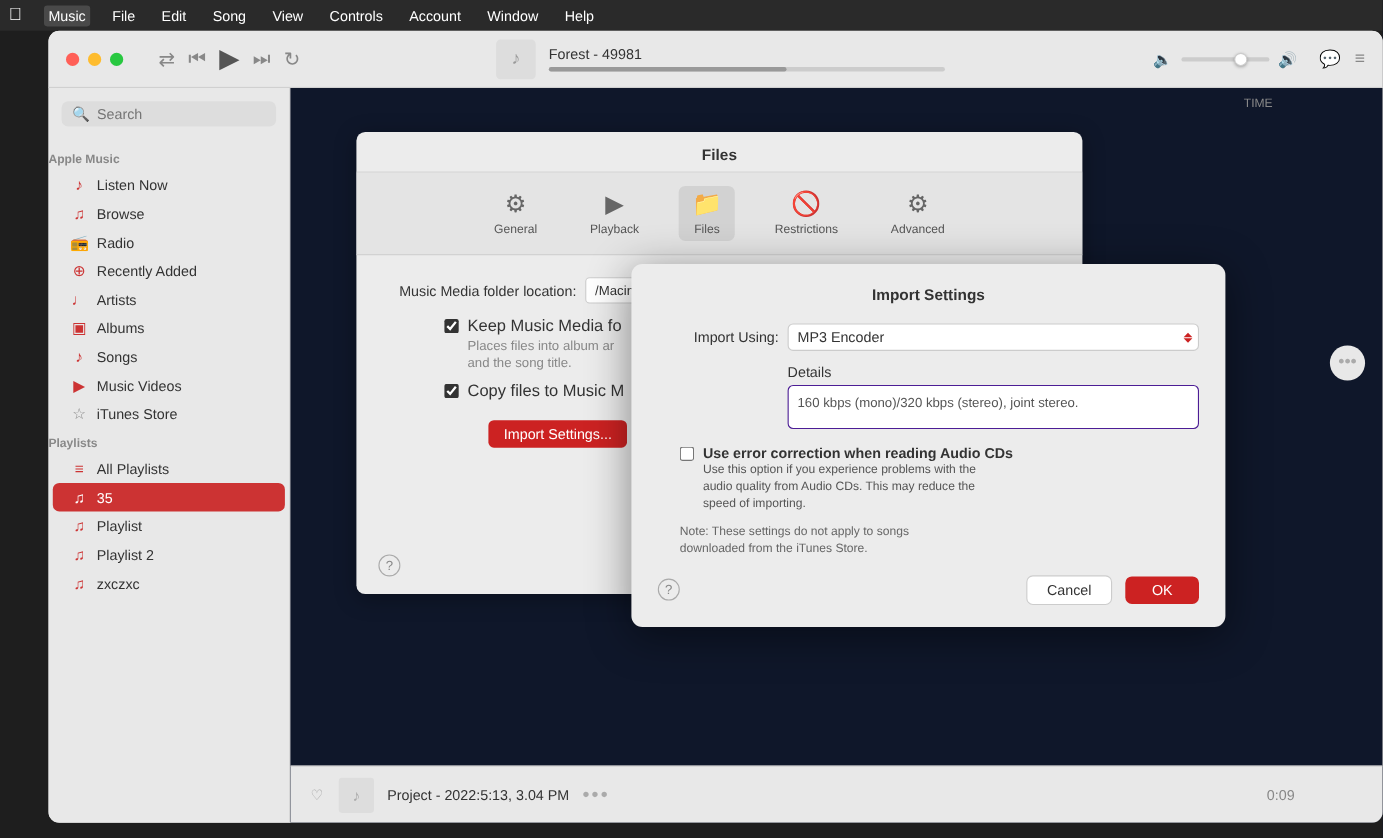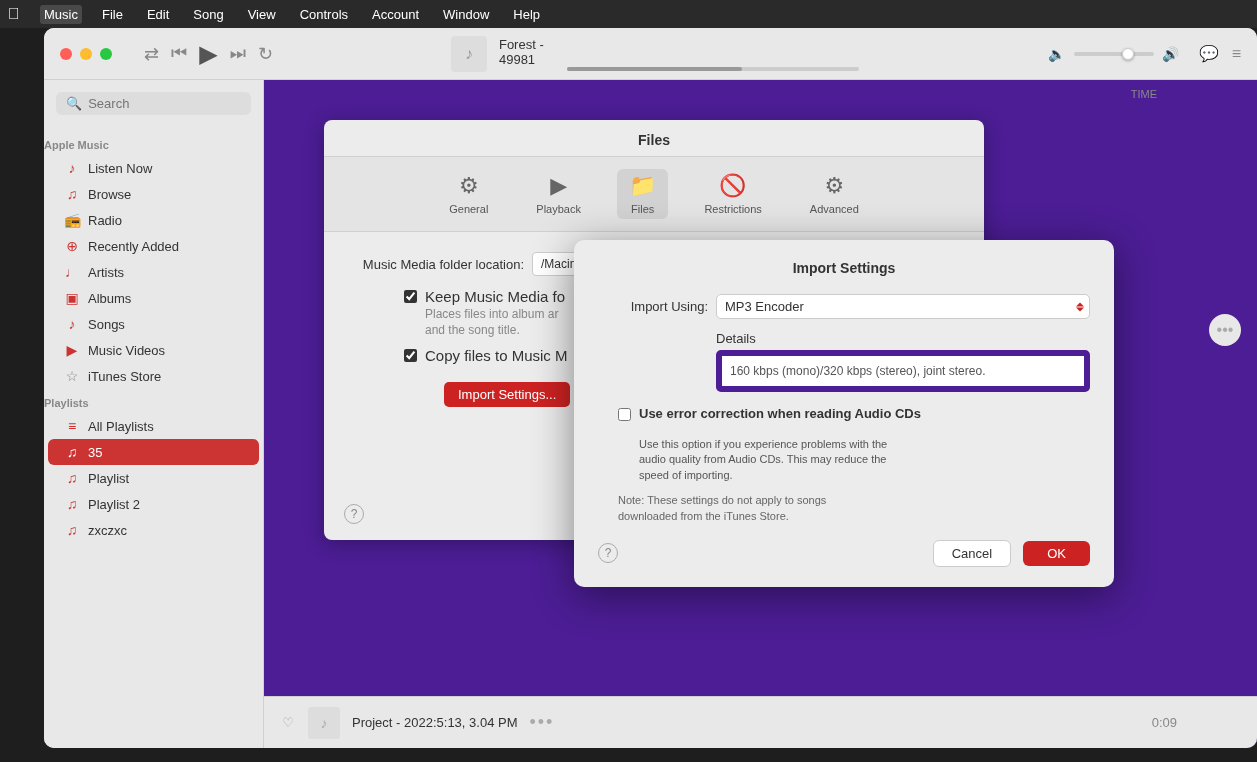--- a/index.html
+++ b/index.html
@@ -103,22 +103,22 @@
       background: #ddd;
       border-radius: 4px;
       display: flex;
       align-items: center;
       justify-content: center;
       color: #999;
       font-size: 16px;
     }
     .progress-container {
       display: flex;
-      flex-direction: row;
-      align-items: flex-end;
+      flex-direction: column;
+      align-items: flex-start;
       width: 360px;
     }
     .song-title {
       font-size: 13px;
       color: #333;
       margin-bottom: 4px;
     }
     .progress-bar-bg {
       width: 100%;
       height: 4px;
@@ -229,21 +229,21 @@
       font-size: 13px;
     }
     .sidebar-item.active { background: #cc3333; color: white; }
     .sidebar-item.active .si-icon { color: white; }
     .si-icon { color: #cc3333; font-size: 14px; width: 16px; text-align: center; }
     .sidebar-item.active .si-icon { color: white; }
 
     
     .main-content {
       flex: 1;
-      background: #4c1d95;
+      background: #0f172a;
       position: relative;
       overflow: hidden;
     }
 
     
     .song-row-bg {
       position: absolute;
       bottom: 0;
       left: 0;
       right: 0;
@@ -440,21 +440,21 @@
       margin-left: 118px;
       margin-bottom: 14px;
     }
     .details-label {
       font-size: 13px;
       color: #333;
       margin-bottom: 4px;
     }
     .details-box {
       background: white;
-      border: 6px solid #4c1d95;
+      border: 1px solid #4c1d95;
       border-radius: 5px;
       padding: 8px;
       font-size: 12px;
       color: #555;
       min-height: 40px;
       width: 100%;
     }
     .dialog-checkbox-row {
       display: flex;
       align-items: flex-start;
@@ -463,21 +463,21 @@
       gap: 8px;
     }
     .dialog-checkbox-label {
       font-size: 13px;
       font-weight: 600;
       color: #333;
     }
     .dialog-checkbox-sub {
       font-size: 11px;
       color: #555;
-      margin-top: 16px;
+      margin-top: 1px;
       line-height: 1.4;
     }
     .dialog-note {
       font-size: 11px;
       color: #666;
       margin-left: 20px;
       margin-bottom: 16px;
       line-height: 1.4;
     }
     .dialog-buttons {

